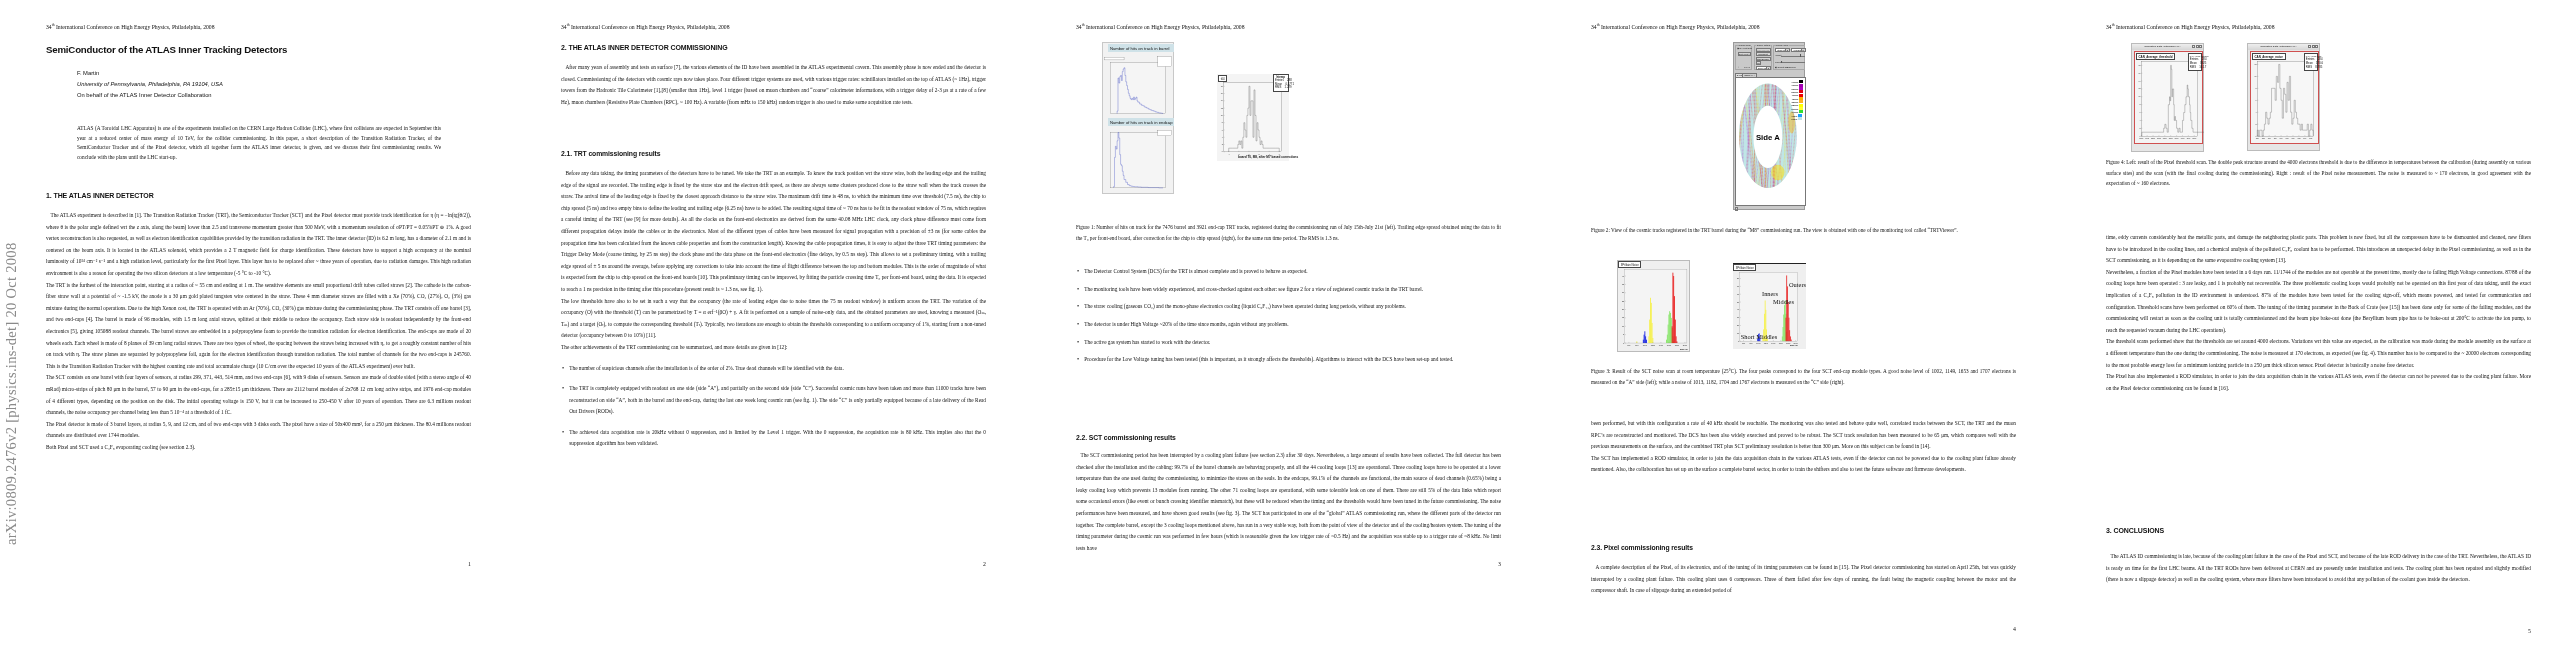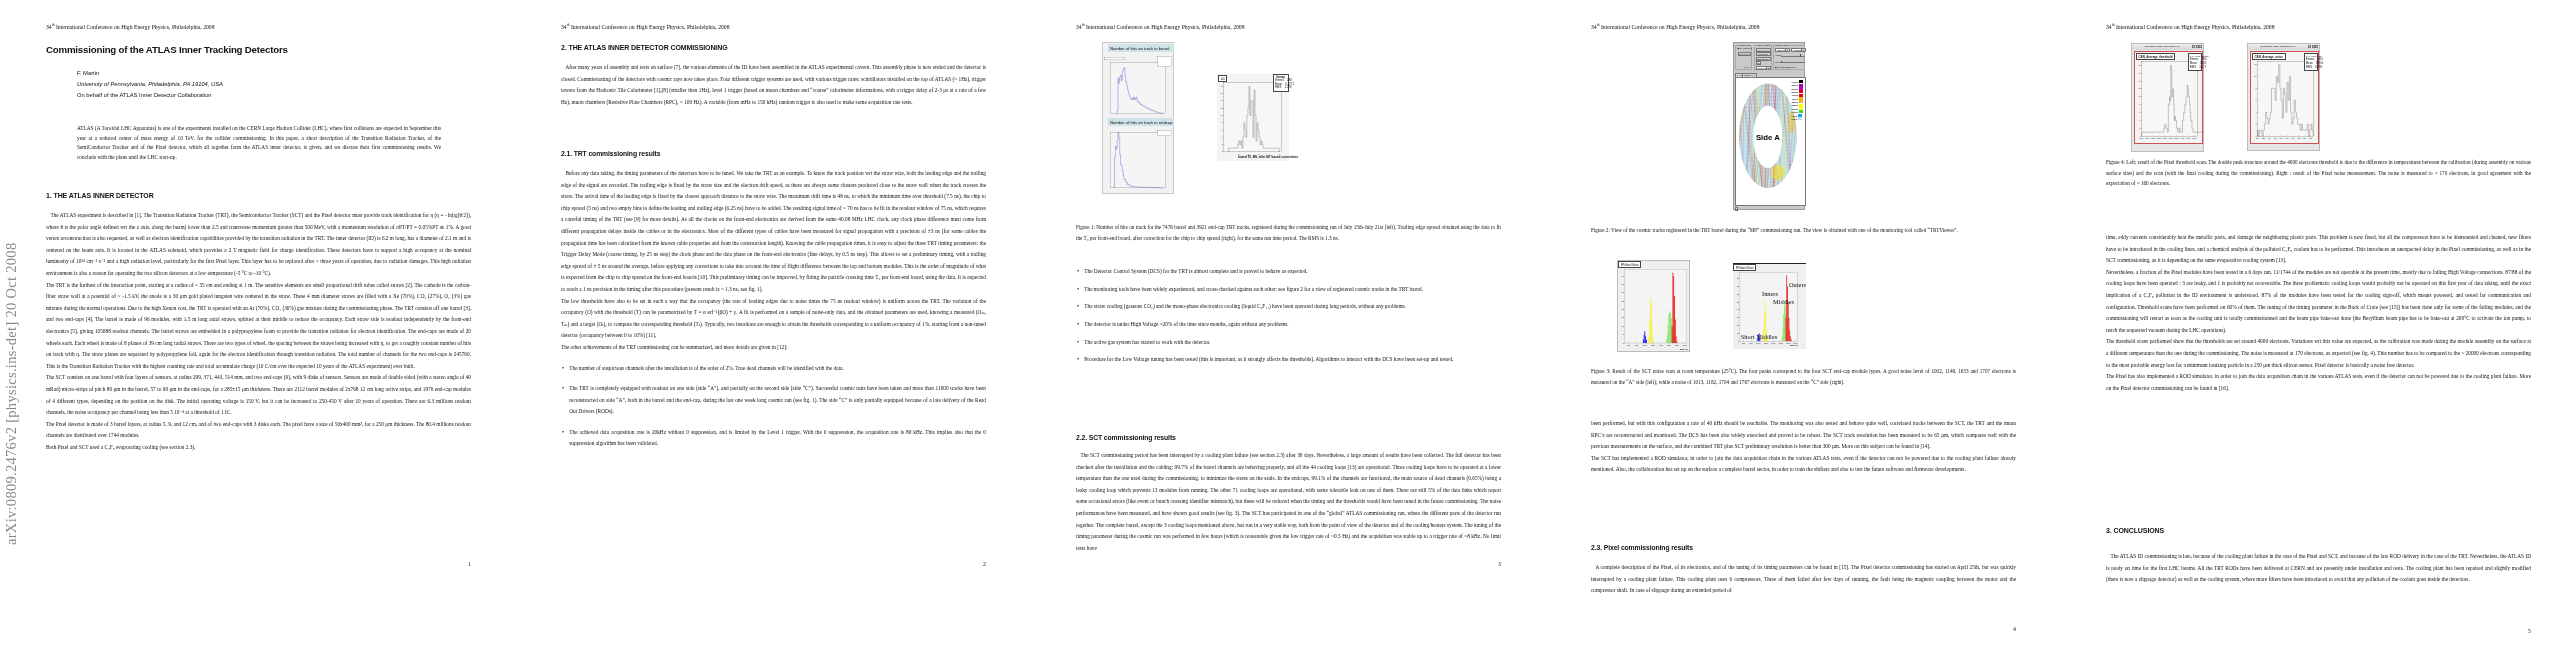--- a/index.html
+++ b/index.html
@@ -50,21 +50,21 @@
 </style>
 </head>
 <body>
 
 <div class="spread">
 
   <div class="page">
     <div class="arxiv">arXiv:0809.2476v2  [physics.ins-det]  20 Oct 2008</div>
     <div class="page-inner">
       <div class="running-head"><span>34</span><sup>th</sup><span> International Conference on High Energy Physics, Philadelphia, 2008</span></div>
-      <div class="title">Commissioning of the ATLAS Inner Tracking Detectors</div>
+      <div class="title">SemiConductor of the ATLAS Inner Tracking Detectors</div>
       <div class="author-block">
         <div>F. Martin</div>
         <div class="aff">University of Pennsylvania, Philadelphia, PA 19104, USA</div>
         <div>On behalf of the ATLAS Inner Detector Collaboration</div>
       </div>
       <div class="abstract">ATLAS (A Toroidal LHC Apparatus) is one of the experiments installed on the CERN Large Hadron Collider (LHC), where first collisions are expected in September this year at a reduced center of mass energy of 10 TeV, for the collider commissioning. In this paper, a short description of the Transition Radiation Tracker, of the SemiConductor Tracker and of the Pixel detector, which all together form the ATLAS inner detector, is given, and we discuss their first commissioning results. We conclude with the plans until the LHC start-up.</div>
       <div class="block h1" style="top:192px;">1. THE ATLAS INNER DETECTOR</div>
       <div class="block body" style="top:210px;">
         <p class="indent">The ATLAS experiment is described in [1]. The Transition Radiation Tracker (TRT), the Semiconductor Tracker (SCT) and the Pixel detector must provide track identification for η (η = −ln(tg(θ/2)), where θ is the polar angle defined wrt the z axis, along the beam) lower than 2.5 and transverse momentum greater than 500 MeV, with a momentum resolution of σPT/PT = 0.05%PT ⊕ 1%. A good vertex reconstruction is also requested, as well as electron identification capabilities provided by the transition radiation in the TRT. The inner detector (ID) is 6.2 m long, has a diameter of 2.1 m and is centered on the beam axis. It is located in the ATLAS solenoid, which provides a 2 T magnetic field for charge identification. These detectors have to support a high occupancy at the nominal luminosity of 10³⁴ cm⁻² s⁻¹ and a high radiation level, particularly for the first Pixel layer. This layer has to be replaced after ~ three years of operation, due to radiation damages. This high radiation environment is also a reason for operating the two silicon detectors at a low temperature (-5 °C to -10 °C).</p>
         <p>The TRT is the furthest of the interaction point, starting at a radius of ~ 55 cm and ending at 1 m. The sensitive elements are small proportional drift tubes called straws [2]. The cathode is the carbon-fiber straw wall at a potential of ~ -1.5 kV, the anode is a 30 μm gold plated tungsten wire centered in the straw. These 4 mm diameter straws are filled with a Xe (70%), CO₂ (27%), O₂ (3%) gas mixture during the normal operations. Due to the high Xenon cost, the TRT is operated with an Ar (70%), CO₂ (30%) gas mixture during the commissioning phase. The TRT consists off one barrel [3], and two end-caps [4]. The barrel is made of 96 modules, with 1.5 m long axial straws, splitted at their middle to reduce the occupancy. Each straw side is readout independently by the front-end electronics [5], giving 105088 readout channels. The barrel straws are embedded in a polypropylene foam to provide the transition radiation for electron identification. The end-caps are made of 20 wheels each. Each wheel is made of 8 planes of 39 cm long radial straws. There are two types of wheel, the spacing between the straws being increased with η, to get a roughly constant number of hits on track with η. The straw planes are separated by polypropylene foil, again for the electron identification through transition radiation. The total number of channels for the two end-caps is 245760. This is the Transition Radiation Tracker with the highest counting rate and total accumulate charge (10 C/cm over the expected 10 years of the ATLAS experiment) ever built.</p>

